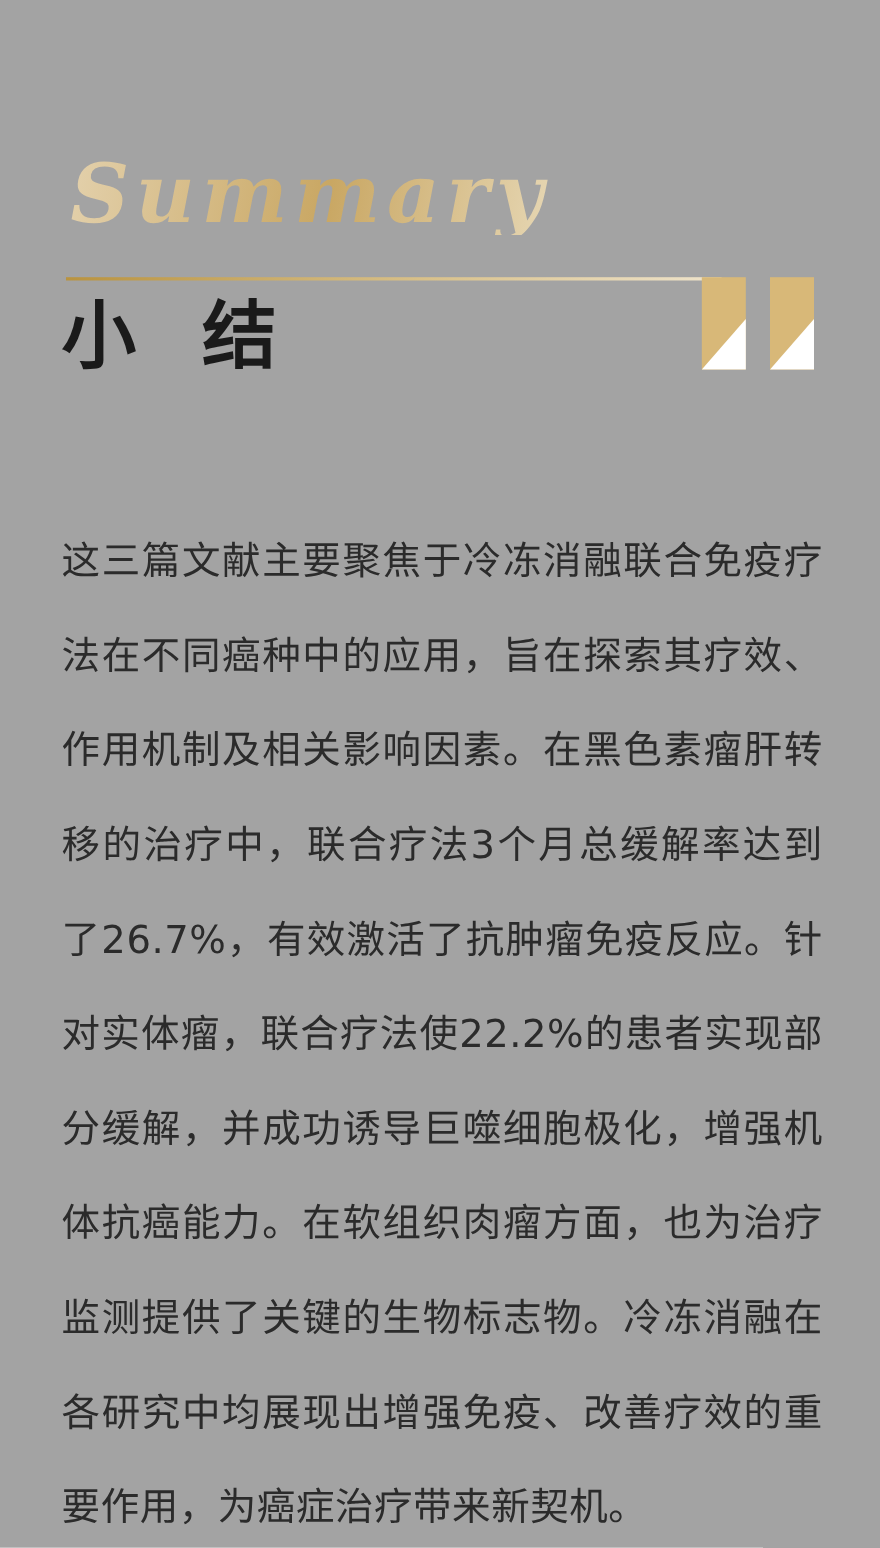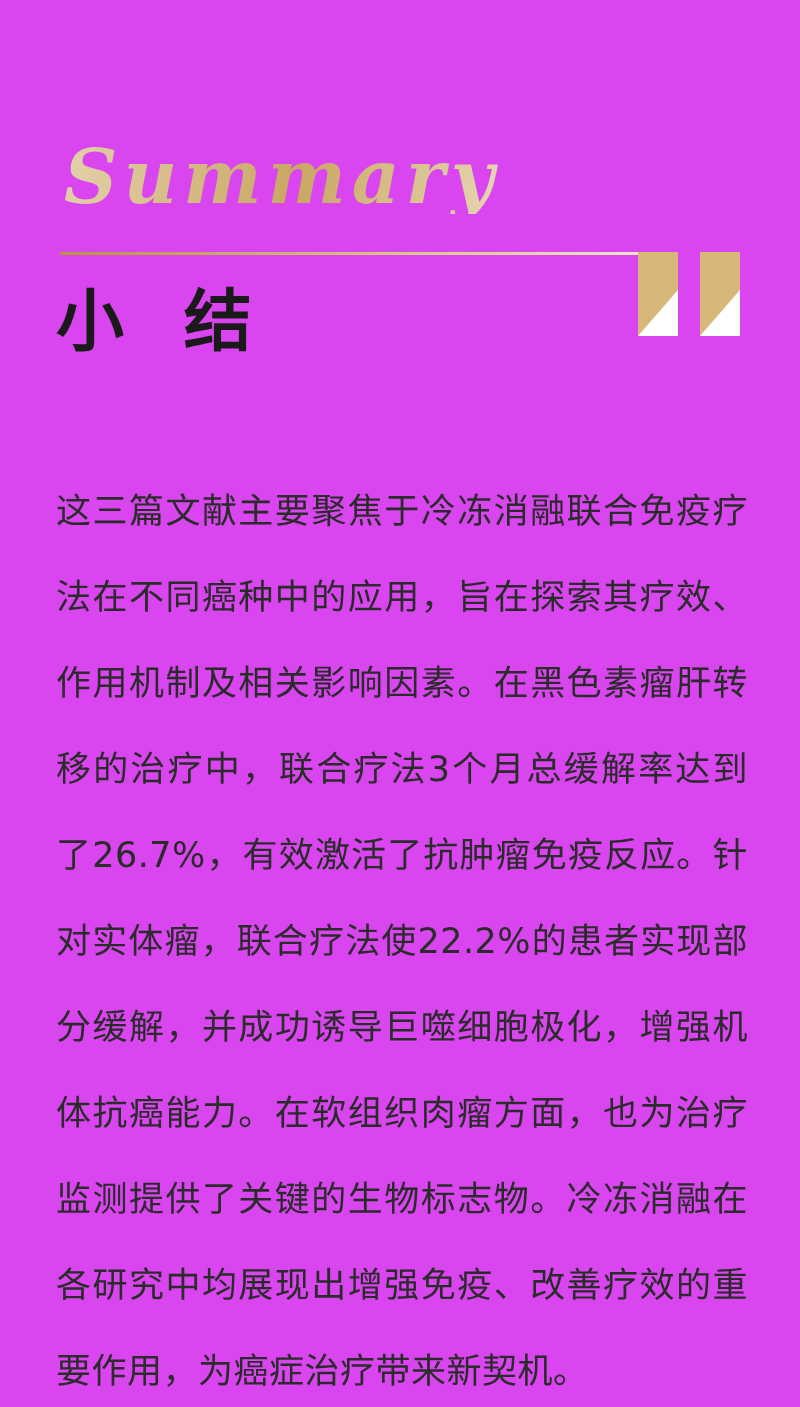--- a/index.html
+++ b/index.html
@@ -11,21 +11,21 @@
     height: 1407px;
     background: #ffffff;
     font-family: "Liberation Sans", sans-serif;
     overflow: hidden;
   }
 
   .page {
     position: relative;
     width: 800px;
     height: 1407px;
-    background: #d946ef;
+    background: #a3a3a3;
     box-sizing: border-box;
   }
 
   
   .header {
     position: absolute;
     left: 56px;
     top: 140px;
     width: 700px;
     height: 240px;
@@ -80,21 +80,21 @@
     bottom: 0;
     width: 0;
     height: 0;
     border-left: 40px solid transparent;
     border-bottom: 46px solid #ffffff;
   }
 
   .cn-title {
     position: absolute;
     left: 0;
-    top: 148px;
+    top: 133px;
     font-family: "DejaVu Sans", "Liberation Sans", sans-serif;
     font-weight: 700;
     font-size: 68px;
     line-height: 1;
     letter-spacing: 18px;
     color: #1a1a1a;
     margin: 0;
     white-space: nowrap;
   }
 

